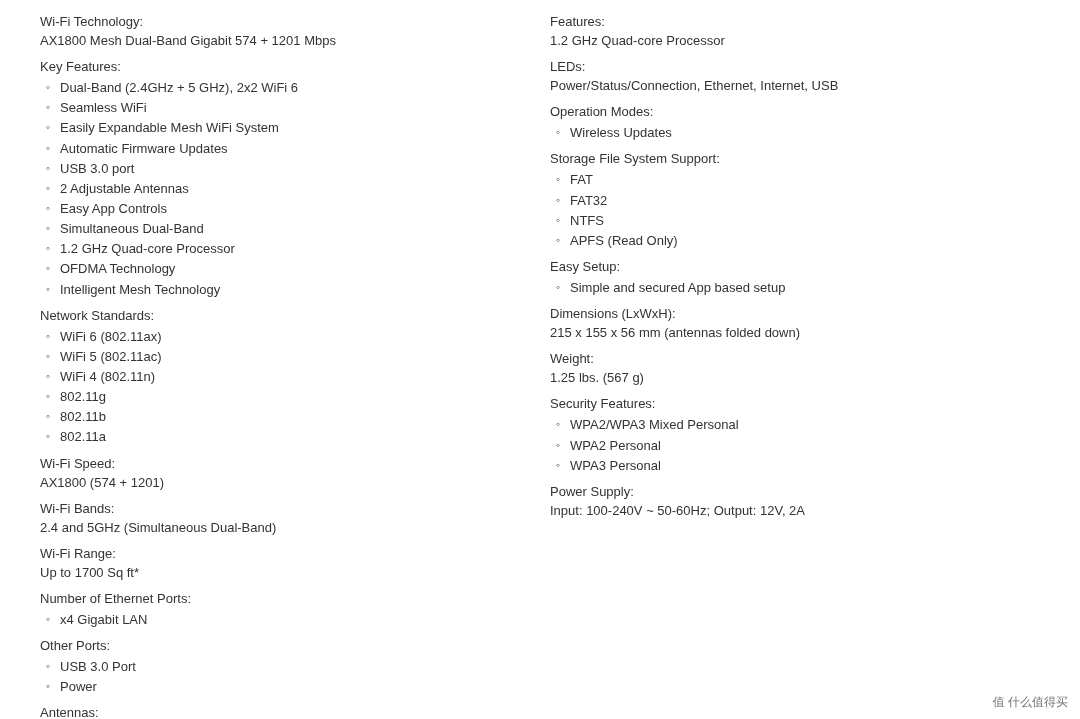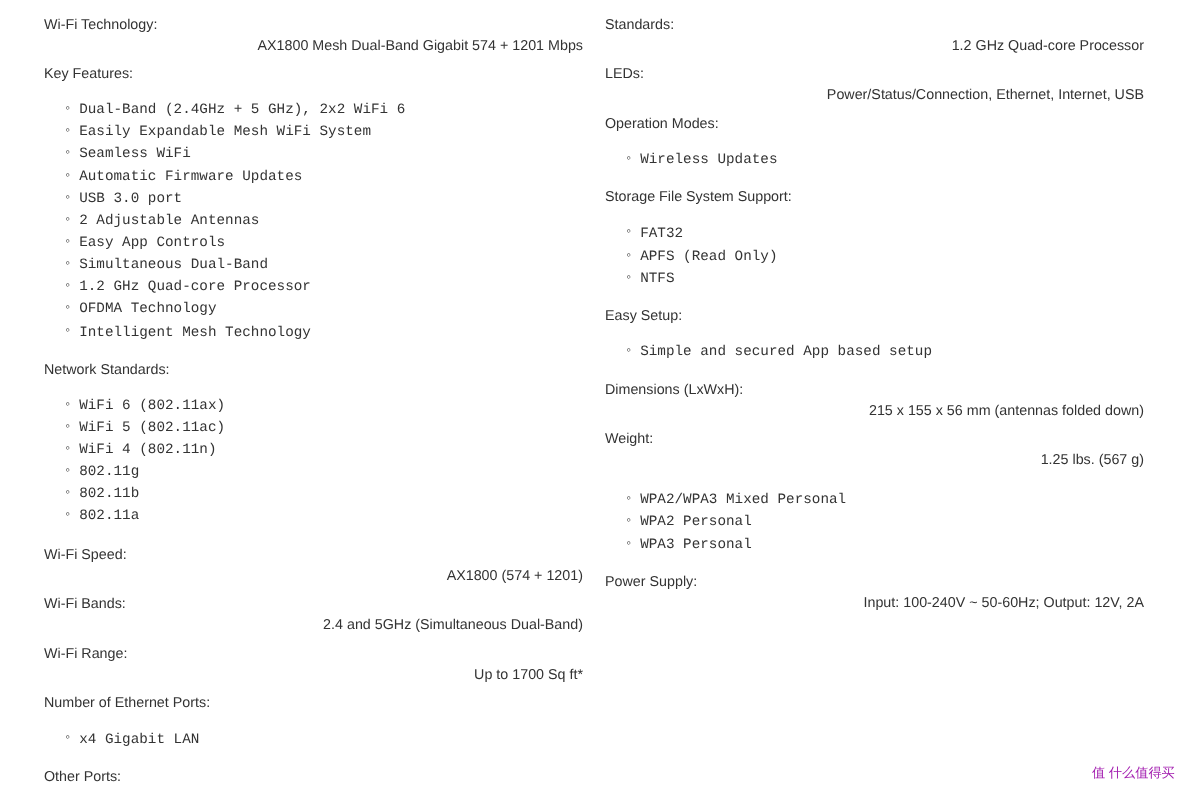--- a/index.html
+++ b/index.html
@@ -26,62 +26,60 @@
       margin-bottom: 2px;
       display: block;
     }
     .section-label:first-child {
       margin-top: 0;
     }
     .plain-line {
       display: block;
       margin-bottom: 1px;
       line-height: 1.55;
-      text-align: right;
     }
     ul.bullet-list {
       list-style: none;
-      margin: 16px;
+      margin: 4px;
       padding: 0;
-      font-family: Liberation Mono, monospace;
     }
     ul.bullet-list li {
       padding-left: 16px;
       position: relative;
       line-height: 1.55;
     }
     ul.bullet-list li::before {
       content: "◦";
       position: absolute;
       left: 2px;
       top: 0;
       font-size: 12px;
     }
     .watermark {
       position: fixed;
       bottom: 8px;
       right: 12px;
       font-size: 12px;
-      color: #a21caf;
+      color: #737373;
     }
   </style>
 </head>
 <body>
 
 <div class="page-container">
 
   <div class="col">
     <span class="section-label">Wi-Fi Technology:</span>
     <span class="plain-line">AX1800 Mesh Dual-Band Gigabit 574 + 1201 Mbps</span>
 
     <span class="section-label">Key Features:</span>
     <ul class="bullet-list">
       <li>Dual-Band (2.4GHz + 5 GHz), 2x2 WiFi 6</li>
+      <li>Seamless WiFi</li>
       <li>Easily Expandable Mesh WiFi System</li>
-      <li>Seamless WiFi</li>
       <li>Automatic Firmware Updates</li>
       <li>USB 3.0 port</li>
       <li>2 Adjustable Antennas</li>
       <li>Easy App Controls</li>
       <li>Simultaneous Dual-Band</li>
       <li>1.2 GHz Quad-core Processor</li>
       <li>OFDMA Technology</li>
       <li>Intelligent Mesh Technology</li>
     </ul>
 
@@ -113,49 +111,51 @@
     <ul class="bullet-list">
       <li>USB 3.0 Port</li>
       <li>Power</li>
     </ul>
 
     <span class="section-label">Antennas:</span>
 
   </div>
 
   <div class="col">
-    <span class="section-label">Standards:</span>
+    <span class="section-label">Features:</span>
     <span class="plain-line">1.2 GHz Quad-core Processor</span>
 
     <span class="section-label">LEDs:</span>
     <span class="plain-line">Power/Status/Connection, Ethernet, Internet, USB</span>
 
     <span class="section-label">Operation Modes:</span>
     <ul class="bullet-list">
       <li>Wireless Updates</li>
     </ul>
 
     <span class="section-label">Storage File System Support:</span>
     <ul class="bullet-list">
+      <li>FAT</li>
       <li>FAT32</li>
+      <li>NTFS</li>
       <li>APFS (Read Only)</li>
-      <li>NTFS</li>
     </ul>
 
     <span class="section-label">Easy Setup:</span>
     <ul class="bullet-list">
       <li>Simple and secured App based setup</li>
     </ul>
 
     <span class="section-label">Dimensions (LxWxH):</span>
     <span class="plain-line">215 x 155 x 56 mm (antennas folded down)</span>
 
     <span class="section-label">Weight:</span>
     <span class="plain-line">1.25 lbs. (567 g)</span>
 
+    <span class="section-label">Security Features:</span>
     <ul class="bullet-list">
       <li>WPA2/WPA3 Mixed Personal</li>
       <li>WPA2 Personal</li>
       <li>WPA3 Personal</li>
     </ul>
 
     <span class="section-label">Power Supply:</span>
     <span class="plain-line">Input: 100-240V ~ 50-60Hz; Output: 12V, 2A</span>
   </div>
 </div>

